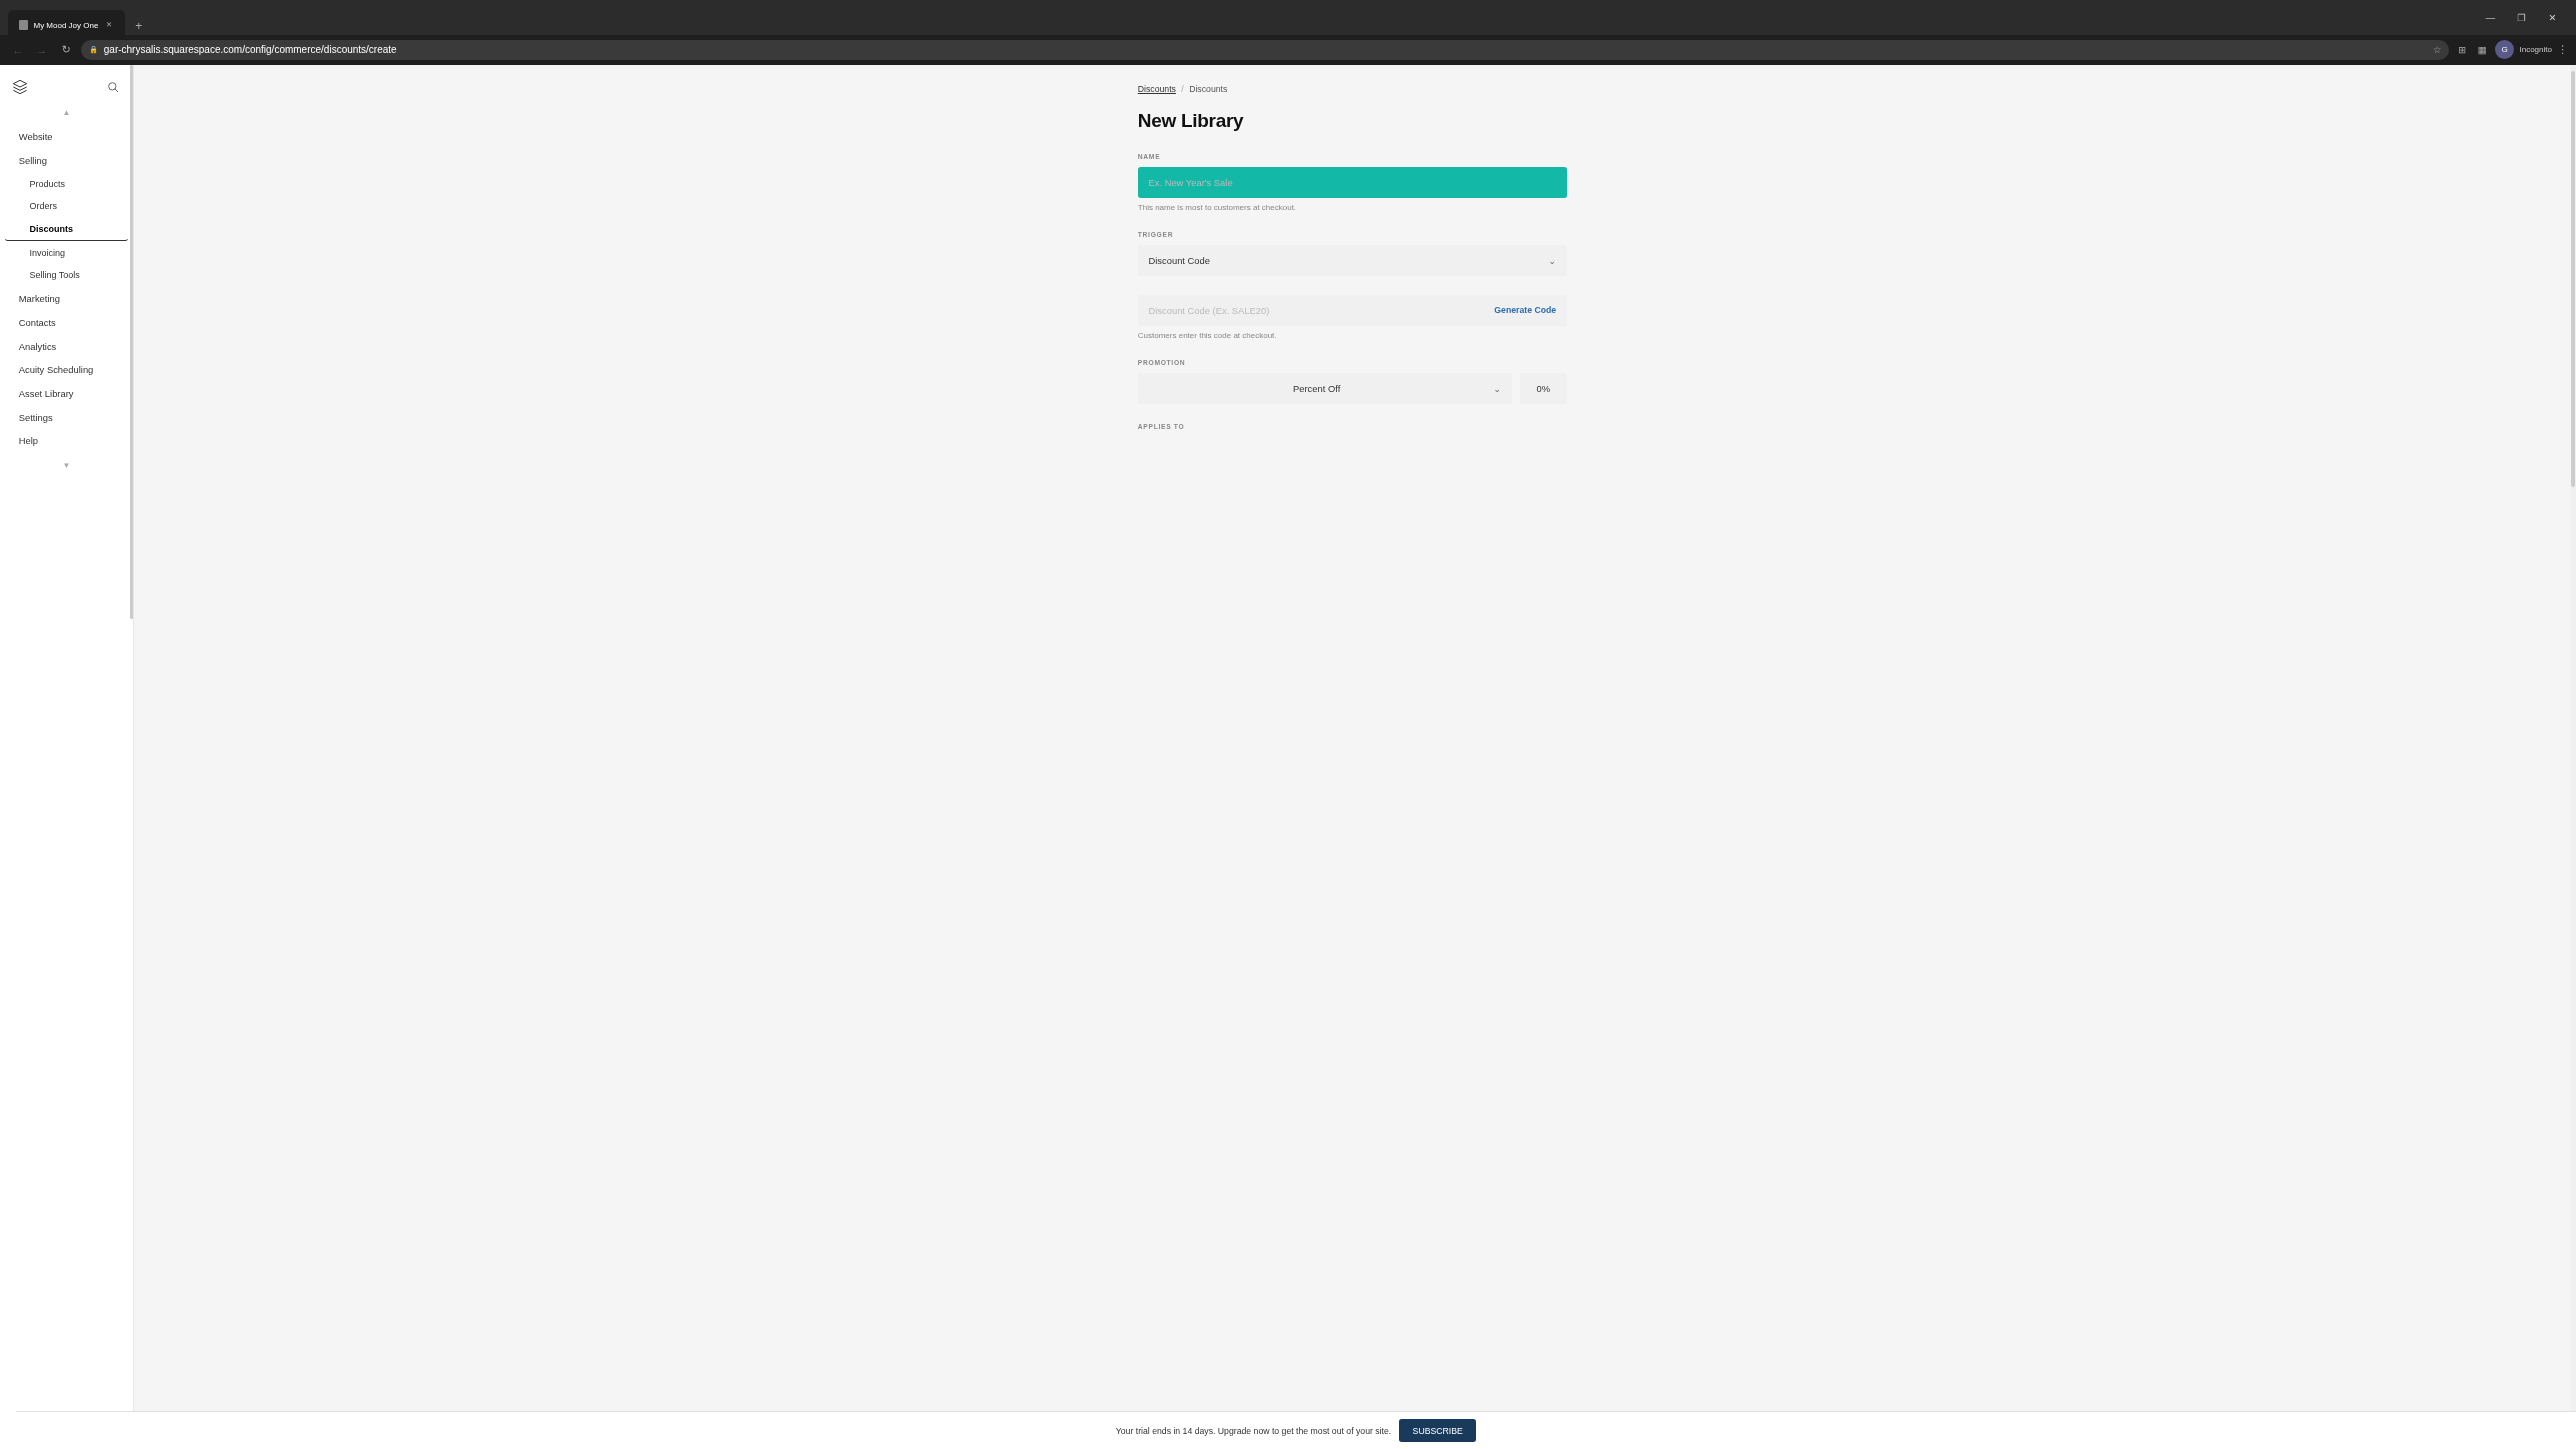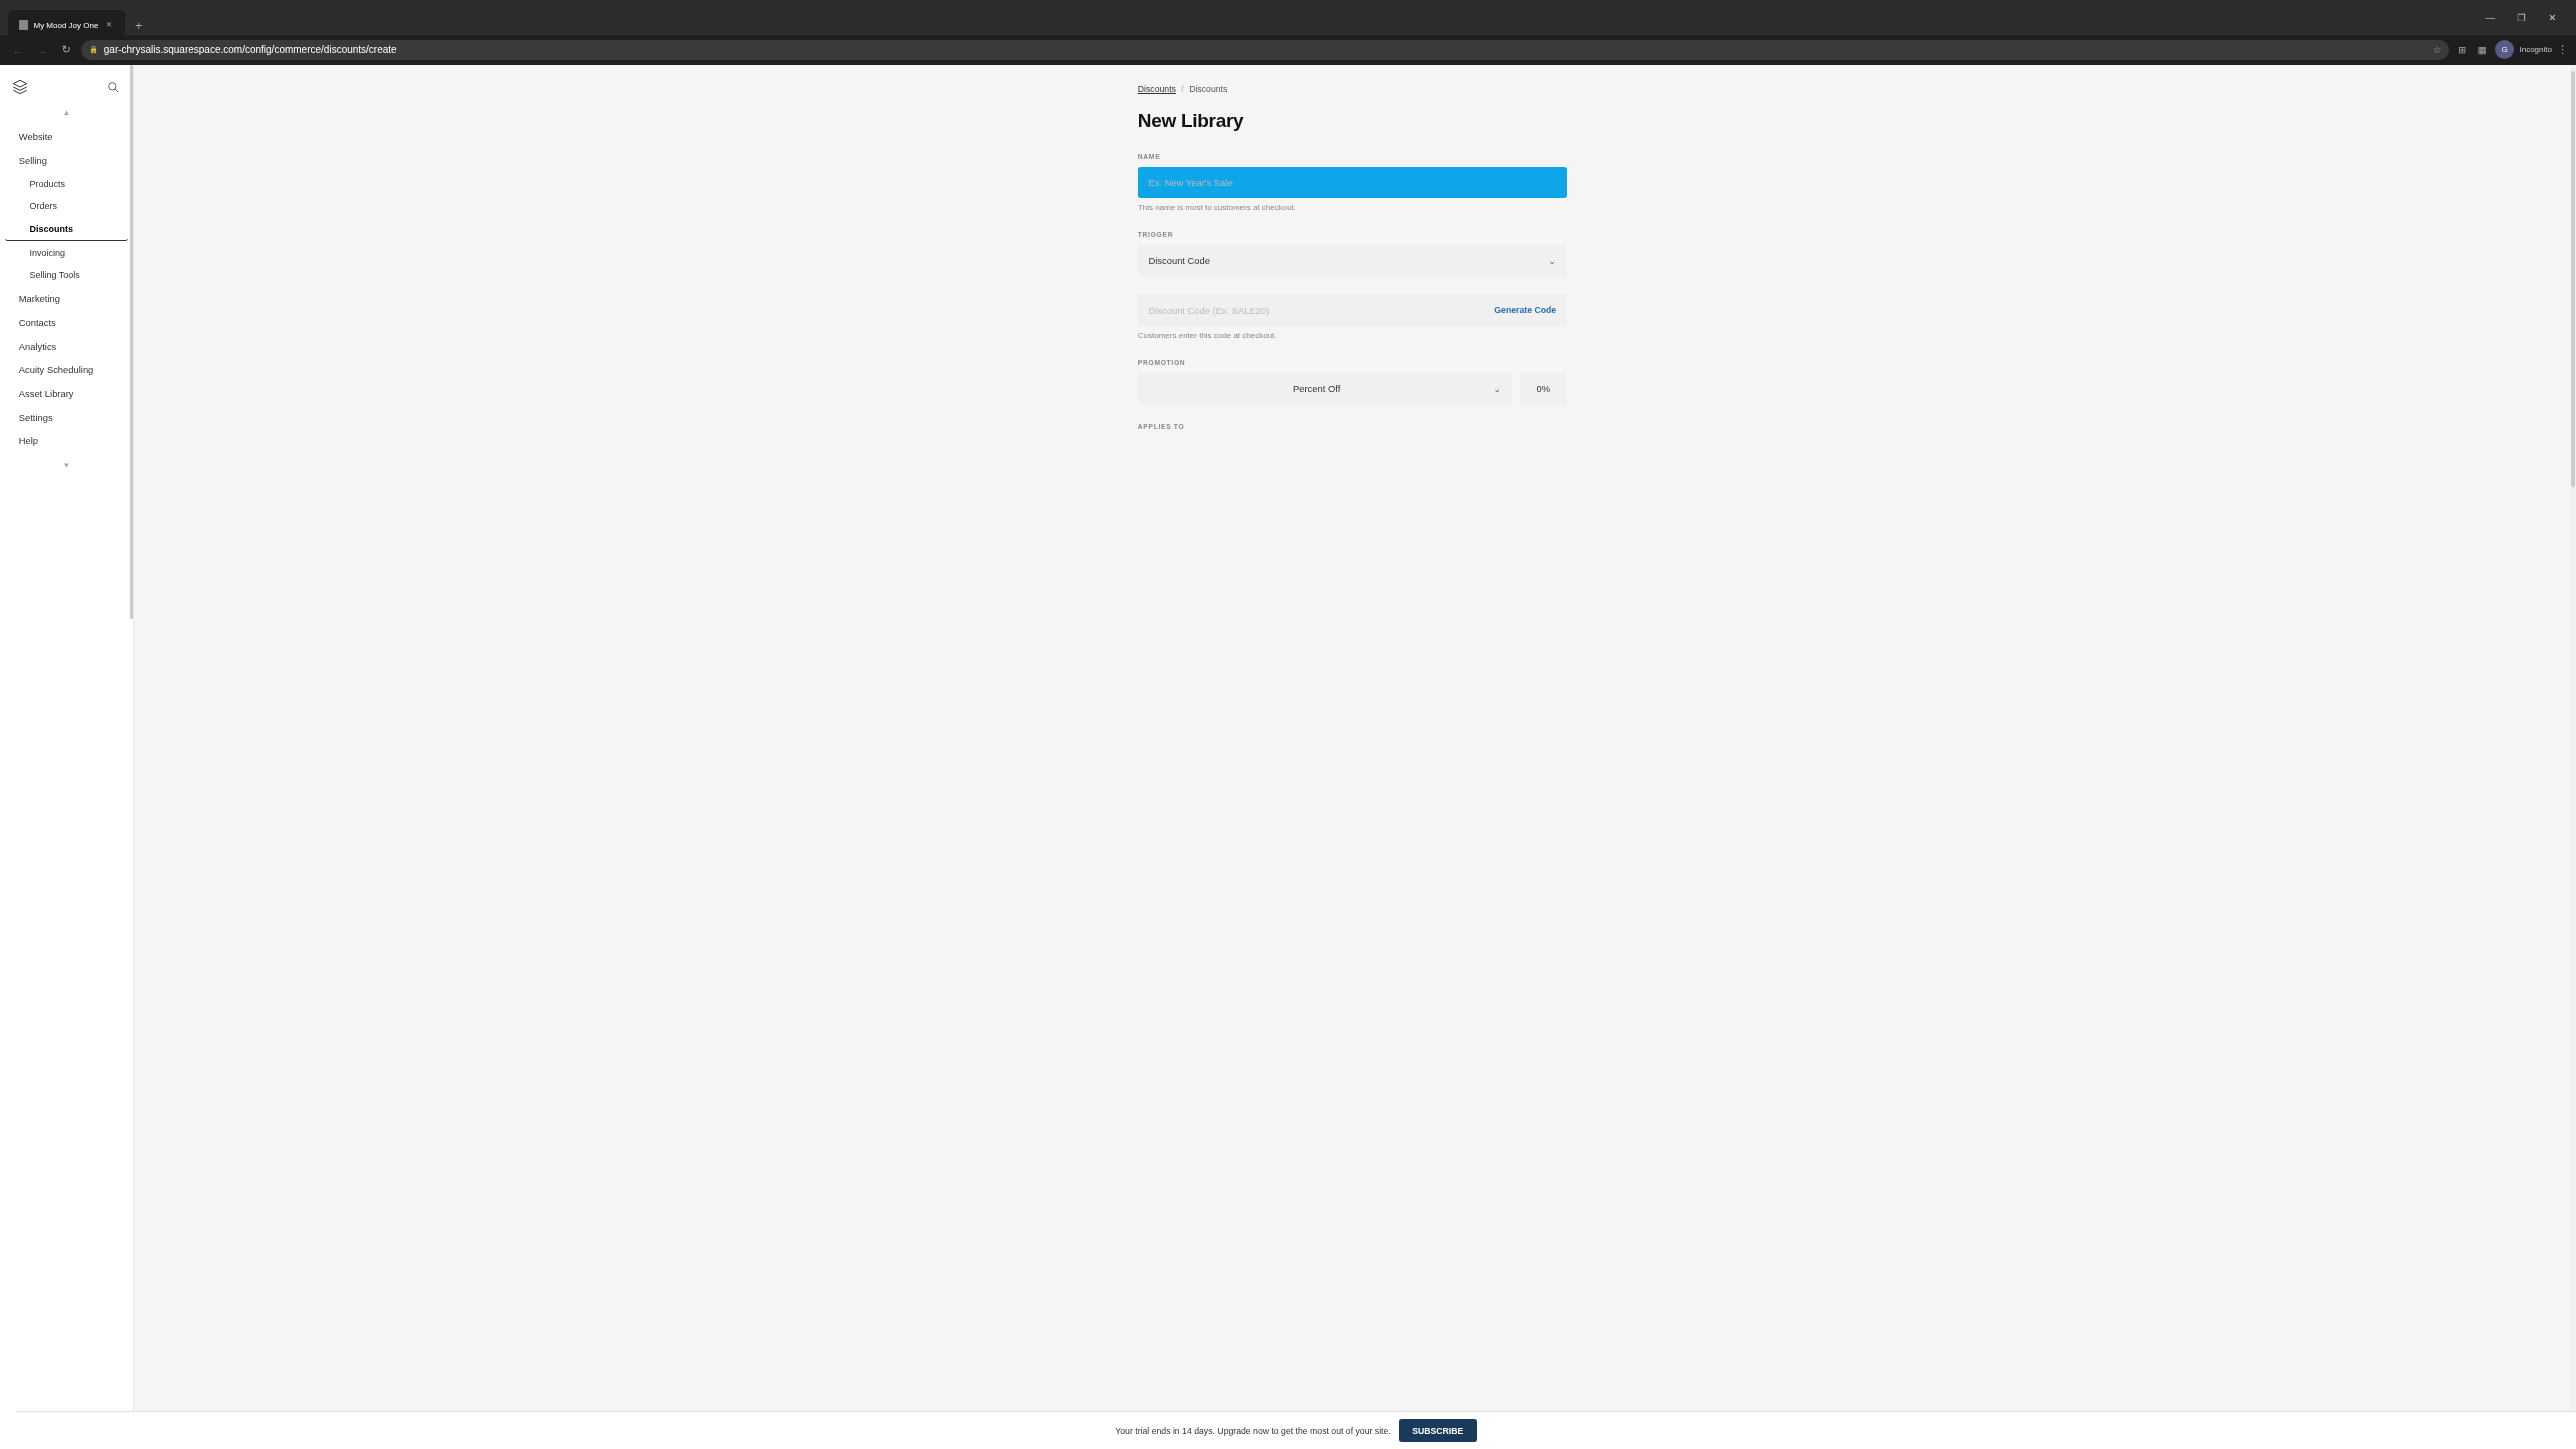--- a/index.html
+++ b/index.html
@@ -312,21 +312,21 @@
       font-size: 6.7px;
       font-weight: 700;
       color: #888;
       text-transform: uppercase;
       letter-spacing: 0.7px;
       margin-bottom: 6.7px;
     }
     .text-input {
       width: 100%;
       height: 31px;
-      background: #0ea5e9;
+      background: #14b8a6;
       border: none;
       border-radius: 2.7px;
       padding: 0 10.7px;
       font-size: 9.4px;
       color: #333;
       outline: none;
     }
     .text-input::placeholder { color: #bbb; }
     .field-hint {
       font-size: 8px;
@@ -447,21 +447,21 @@
       font-size: 8.7px;
       color: #333;
     }
     .subscribe-btn {
       background: #1a3a5c;
       color: #ffffff;
       border: none;
       border-radius: 2.7px;
       padding: 6.7px 13.4px;
       font-size: 8.7px;
-      font-weight: 700;
+      font-weight: 400;
       cursor: pointer;
     }
 
     
     .right-scrollbar {
       width: 5.4px;
       background: #f0f0f0;
       position: relative;
     }
     .right-scrollbar-thumb {

